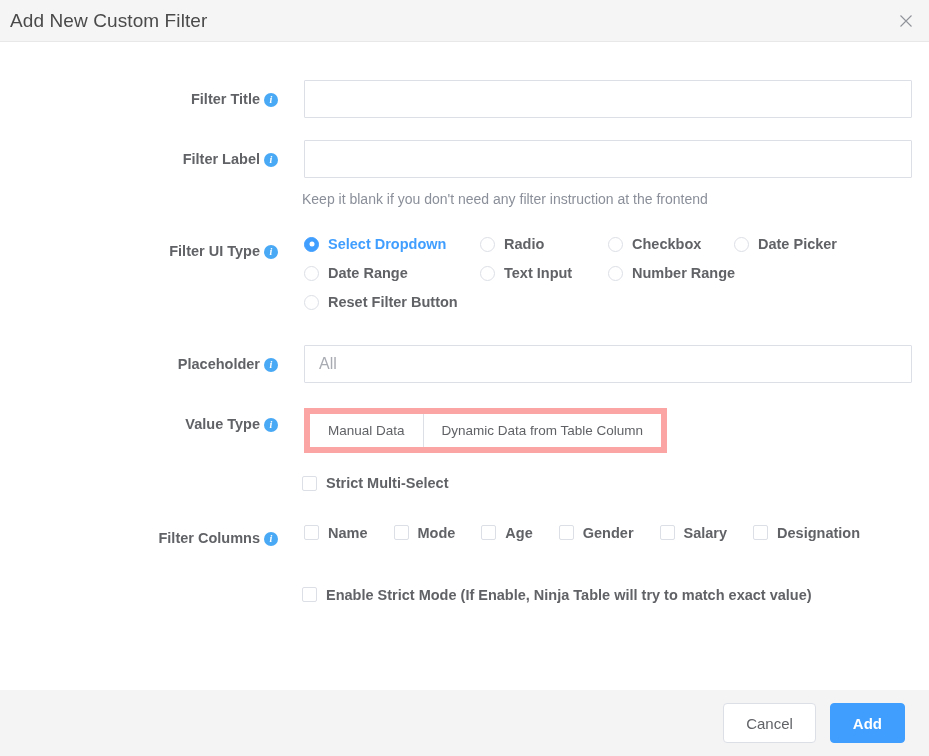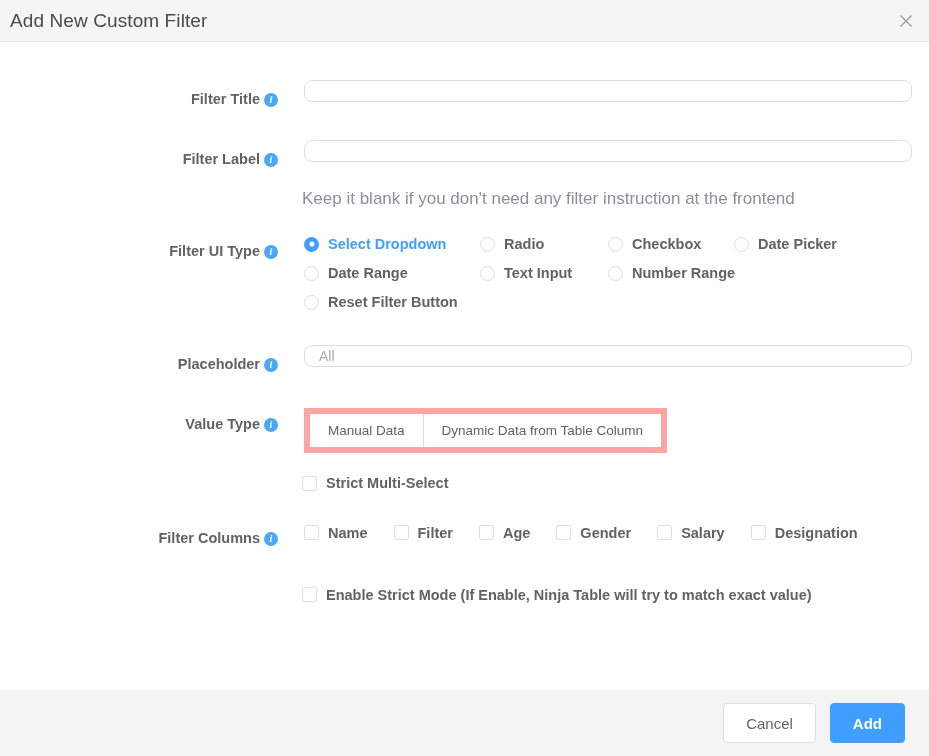--- a/index.html
+++ b/index.html
@@ -90,34 +90,34 @@
     text-align: center;
     line-height: 14px;
     vertical-align: 1px;
     margin-left: 4px;
     cursor: pointer;
   }
 
   
   .text-input {
     width: 608px;
-    height: 22px;
+    height: 38px;
     border: 1px solid #dcdfe6;
-    border-radius: 8px;
+    border-radius: 1px;
     background: #ffffff;
     font-family: "Liberation Sans", sans-serif;
-    font-size: 14px;
+    font-size: 16px;
     color: #606266;
     padding: 0 14px;
     outline: none;
   }
   .text-input::placeholder { color: #a8abb2; }
 
   .help-text {
-    font-size: 17px;
+    font-size: 14px;
     color: #8a8f99;
     margin-top: -10px;
     margin-bottom: 24px;
     padding-left: 302px;
     line-height: 18px;
   }
 
   
   .radio-grid {
     display: flex;
@@ -360,21 +360,21 @@
         <span>Filter Columns</span><span class="info-icon">i</span>
       </div>
       <div class="ctrl-col">
         <div class="cbox-row">
           <label class="cbox-item">
             <span class="box"></span>
             <span class="clabel">Name</span>
           </label>
           <label class="cbox-item">
             <span class="box"></span>
-            <span class="clabel">Filter</span>
+            <span class="clabel">Mode</span>
           </label>
           <label class="cbox-item">
             <span class="box"></span>
             <span class="clabel">Age</span>
           </label>
           <label class="cbox-item">
             <span class="box"></span>
             <span class="clabel">Gender</span>
           </label>
           <label class="cbox-item">

